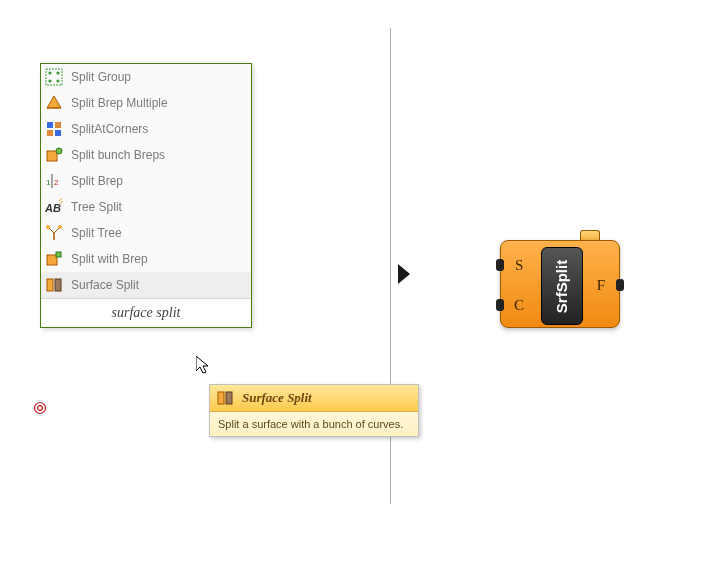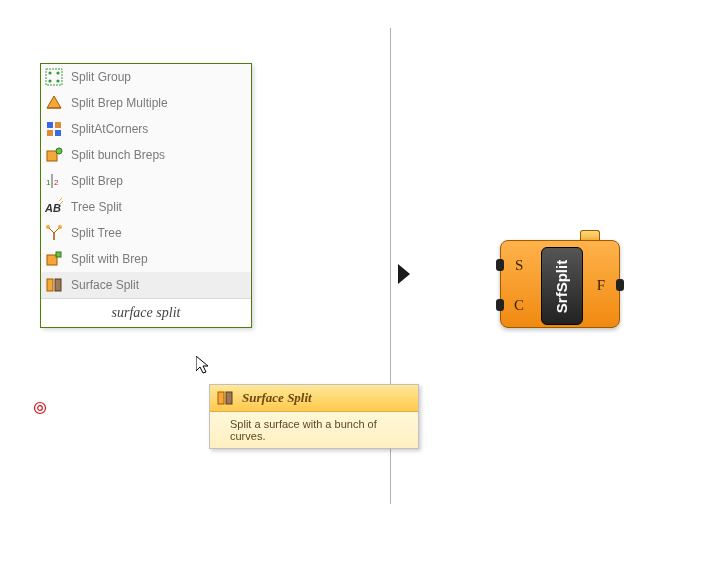--- a/index.html
+++ b/index.html
@@ -90,21 +90,21 @@
     border-bottom: 1px solid #d8b24c;
   }
   .tooltip-title {
     font-style: italic;
     font-weight: bold;
     font-family: Georgia, serif;
     font-size: 13px;
     color: #6a4a10;
   }
   .tooltip-body {
-    padding: 6px 20px;
+    padding: 6px 8px;
     background: linear-gradient(#fff7da, #fff0c0);
     color: #5a4a20;
   }
 
   
   .cursor {
     position: absolute;
     left: 196px;
     top: 356px;
     width: 16px;

